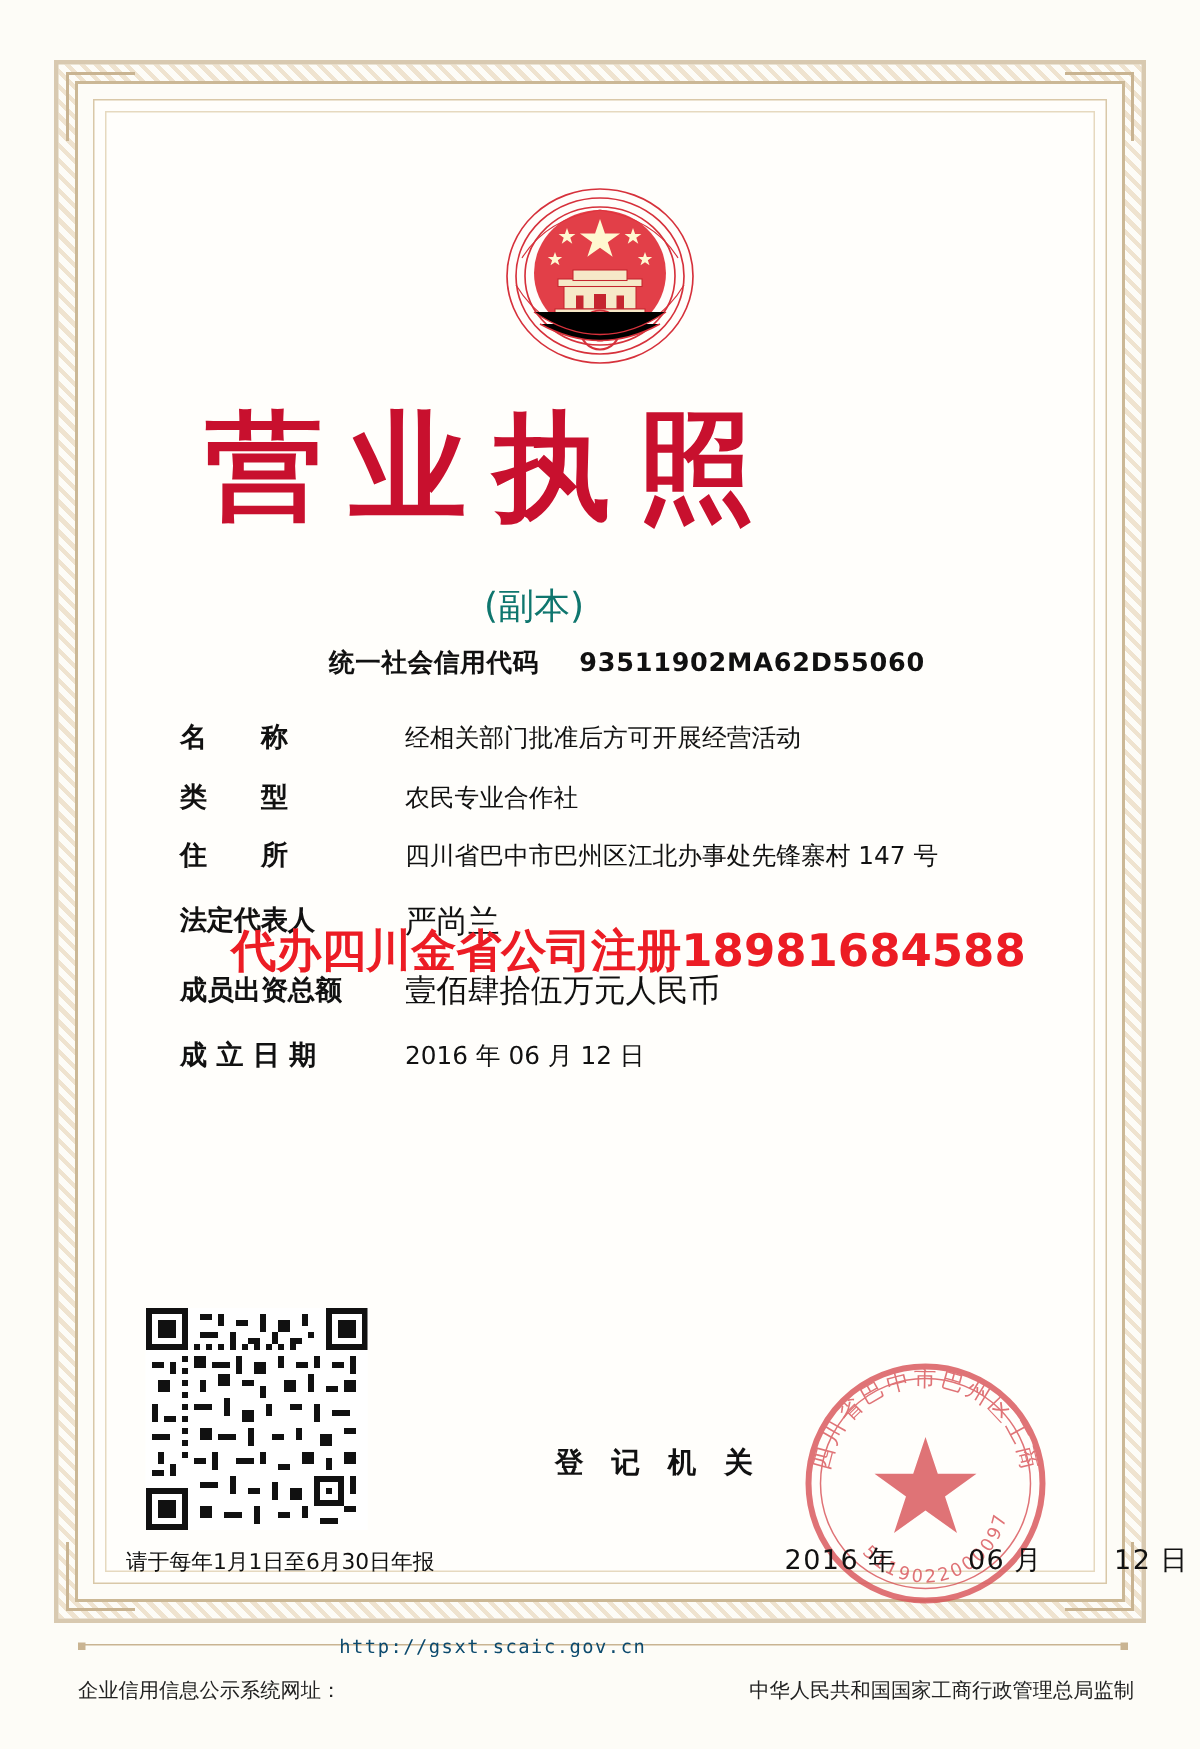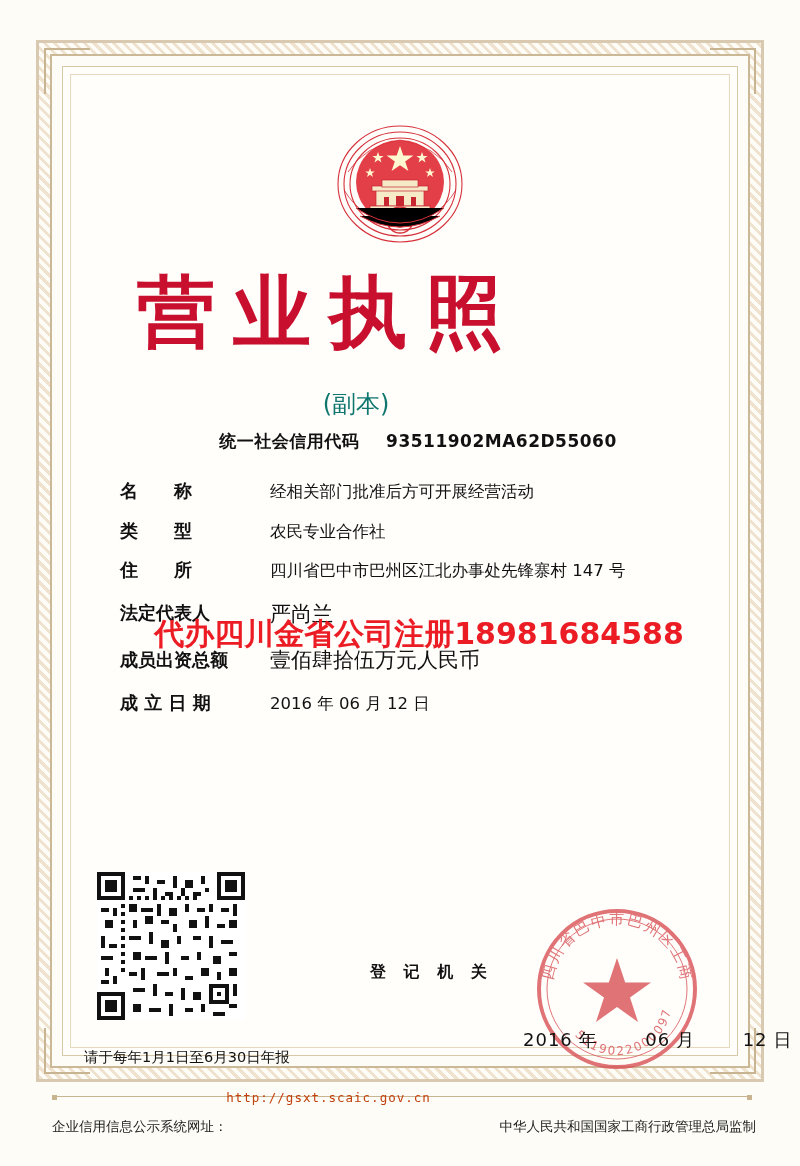--- a/index.html
+++ b/index.html
@@ -152,21 +152,21 @@
     left: 97px; top: 872px;
     width: 148px; height: 148px;
     background: #fff;
   }
 
   
   .reg-authority {
     position: absolute;
     left: 370px; top: 962px;
     font-family: "DejaVu Sans", "Liberation Sans", sans-serif;
-    font-size: 16px;
+    font-size: 19px;
     font-weight: bold;
     letter-spacing: 6px;
     color: #111;
   }
   .reg-date {
     position: absolute;
     left: 520px; top: 1028px;
     font-family: "DejaVu Sans", "Liberation Sans", sans-serif;
     font-size: 18px;
     color: #111;
@@ -182,32 +182,31 @@
     opacity: 0.82;
   }
 
   
   .annual-note {
     position: absolute;
     left: 84px; top: 1032px;
     font-family: "DejaVu Sans", "Liberation Sans", sans-serif;
     font-size: 14.5px;
     color: #111;
-    margin-top: 16px;
   }
 
   
   .url-line {
     position: absolute;
     left: 0; top: 1090px;
     width: 657px;
     text-align: center;
     font-family: "DejaVu Sans Mono", monospace;
     font-size: 12.5px;
-    color: #c2410c;
+    color: #0c4a6e;
     letter-spacing: 1px;
   }
   .url-rule {
     position: absolute;
     left: 52px; top: 1096px;
     width: 700px;
     border-top: 1px solid #c9b492;
   }
   .url-rule-dot {
     position: absolute;

